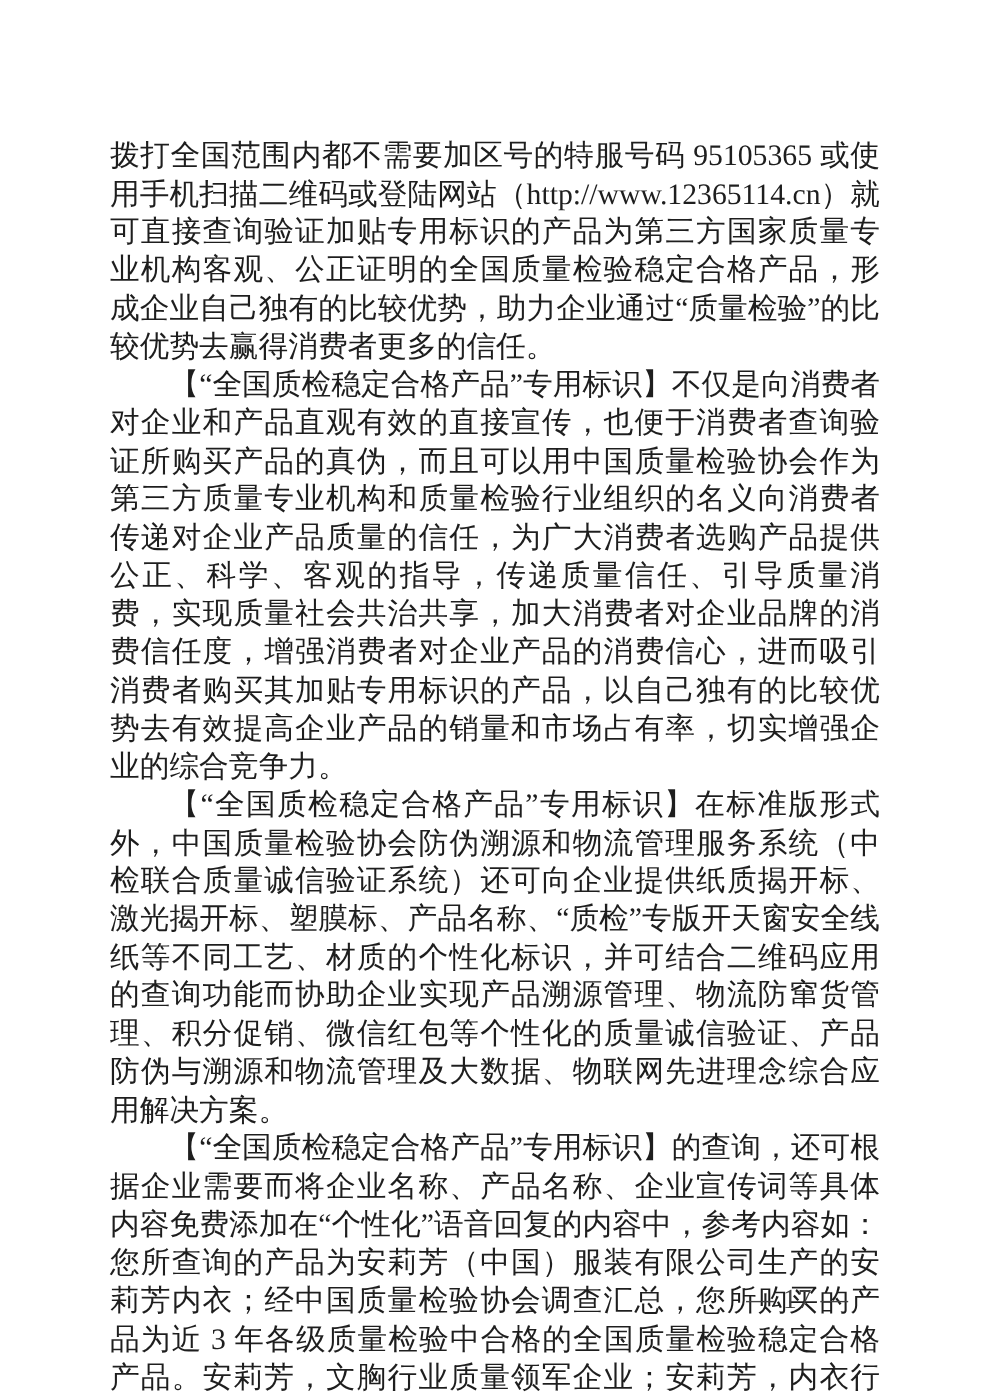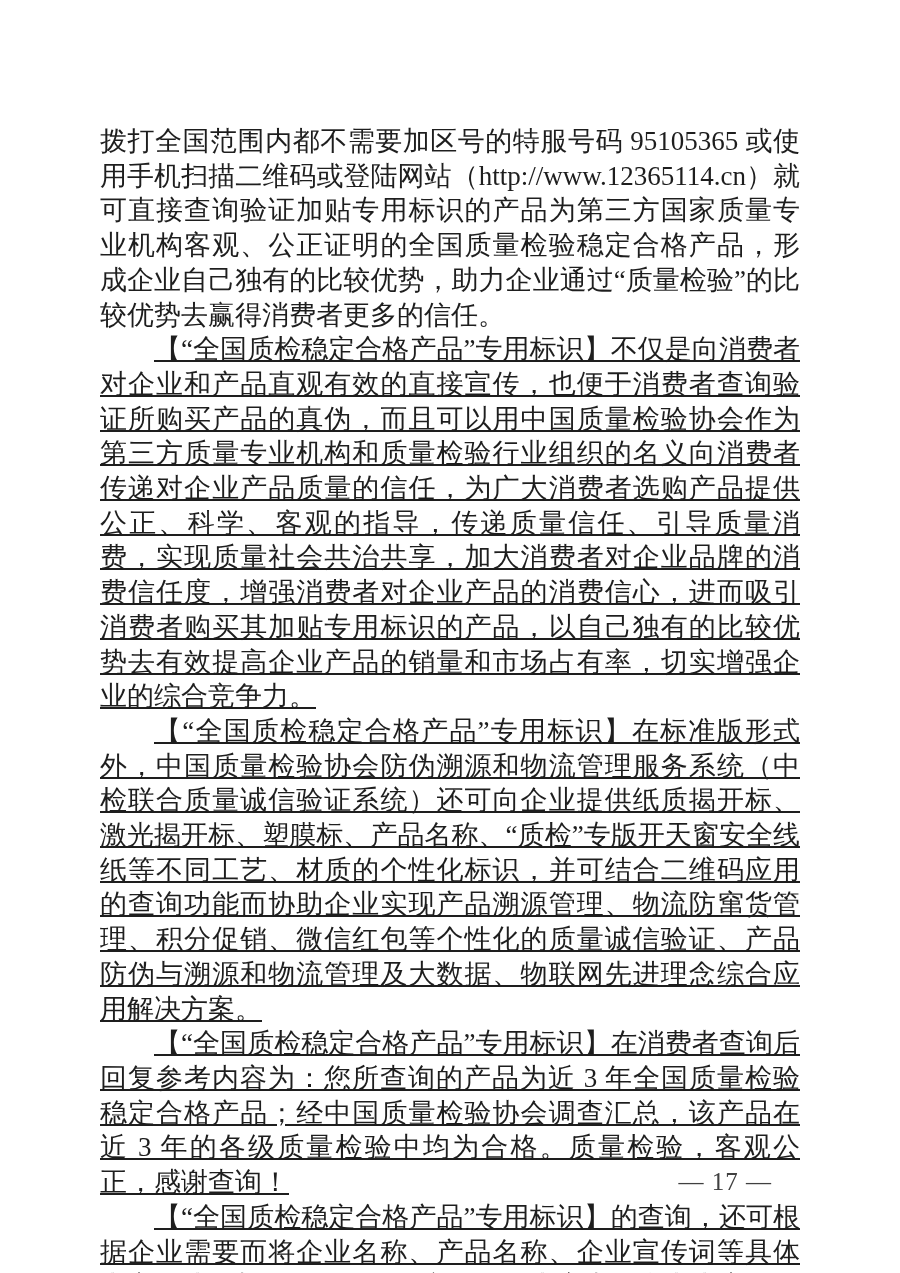--- a/index.html
+++ b/index.html
@@ -27,40 +27,38 @@
     text-align: justify;
     text-justify: inter-ideograph;
     word-break: break-all;
   }
   .para {
     margin: 0;
     padding: 0;
   }
   .para.indent {
     text-indent: 2em;
-    text-decoration: underline;
   }
   .page-number {
     position: absolute;
     top: 1168px;
     right: 128px;
     font-size: 25px;
     letter-spacing: 1px;
     color: #404040;
     white-space: nowrap;
   }
 </style>
 </head>
 <body>
 
 <div class="page">
 
   <div class="text-block">
     <p class="para">拨打全国范围内都不需要加区号的特服号码 95105365 或使用手机扫描二维码或登陆网站（http://www.12365114.cn）就可直接查询验证加贴专用标识的产品为第三方国家质量专业机构客观、公正证明的全国质量检验稳定合格产品，形成企业自己独有的比较优势，助力企业通过“质量检验”的比较优势去赢得消费者更多的信任。</p>
     <p class="para indent">【“全国质检稳定合格产品”专用标识】不仅是向消费者对企业和产品直观有效的直接宣传，也便于消费者查询验证所购买产品的真伪，而且可以用中国质量检验协会作为第三方质量专业机构和质量检验行业组织的名义向消费者传递对企业产品质量的信任，为广大消费者选购产品提供公正、科学、客观的指导，传递质量信任、引导质量消费，实现质量社会共治共享，加大消费者对企业品牌的消费信任度，增强消费者对企业产品的消费信心，进而吸引消费者购买其加贴专用标识的产品，以自己独有的比较优势去有效提高企业产品的销量和市场占有率，切实增强企业的综合竞争力。</p>
     <p class="para indent">【“全国质检稳定合格产品”专用标识】在标准版形式外，中国质量检验协会防伪溯源和物流管理服务系统（中检联合质量诚信验证系统）还可向企业提供纸质揭开标、激光揭开标、塑膜标、产品名称、“质检”专版开天窗安全线纸等不同工艺、材质的个性化标识，并可结合二维码应用的查询功能而协助企业实现产品溯源管理、物流防窜货管理、积分促销、微信红包等个性化的质量诚信验证、产品防伪与溯源和物流管理及大数据、物联网先进理念综合应用解决方案。</p>
-    <p class="para indent">【“全国质检稳定合格产品”专用标识】在消费者查询后回复参考内容为：您所查询的产品为近 3 年全国质量检验稳定合格产品；经中国质量检验协会调查汇总，该产品在近 3 年的各级质量检验中均为合格。质量检验，客观公正，感谢查询！</p>
     <p class="para indent">【“全国质检稳定合格产品”专用标识】的查询，还可根据企业需要而将企业名称、产品名称、企业宣传词等具体内容免费添加在“个性化”语音回复的内容中，参考内容如：您所查询的产品为安莉芳（中国）服装有限公司生产的安莉芳内衣；经中国质量检验协会调查汇总，您所购买的产品为近 3 年各级质量检验中合格的全国质量检验稳定合格产品。安莉芳，文胸行业质量领军企业；安莉芳，内衣行业领先品牌。感谢您的查询！</p>
   </div>
 
   <div class="page-number">— 17 —</div>
 
 </div>
 
 </body></html>

